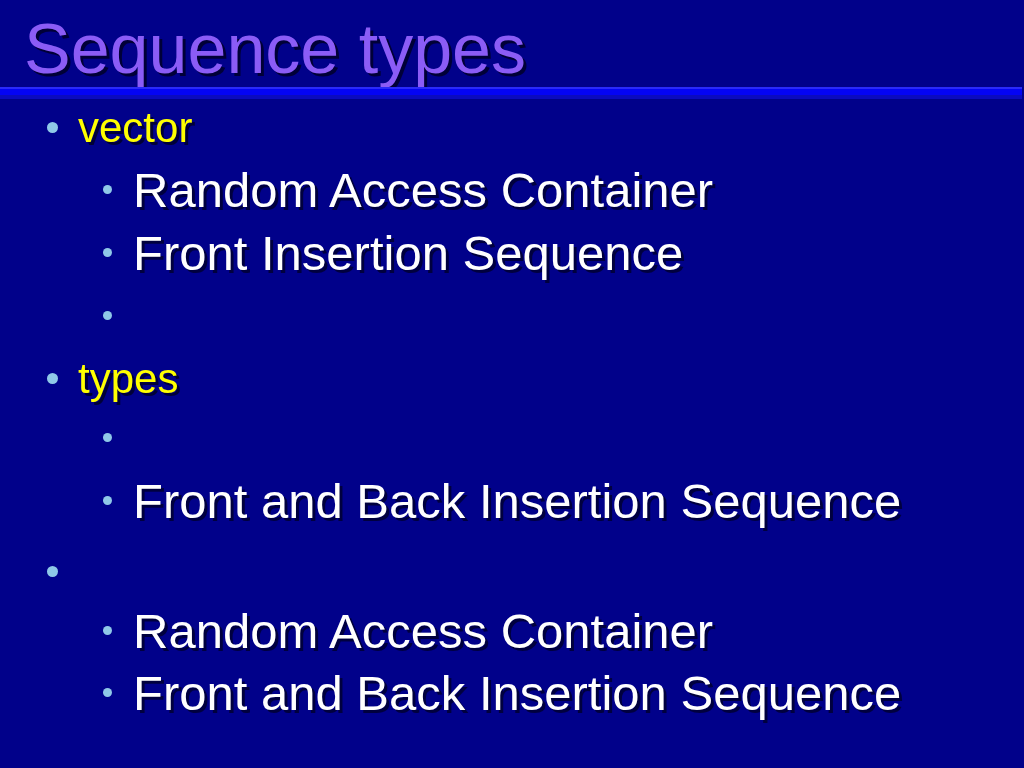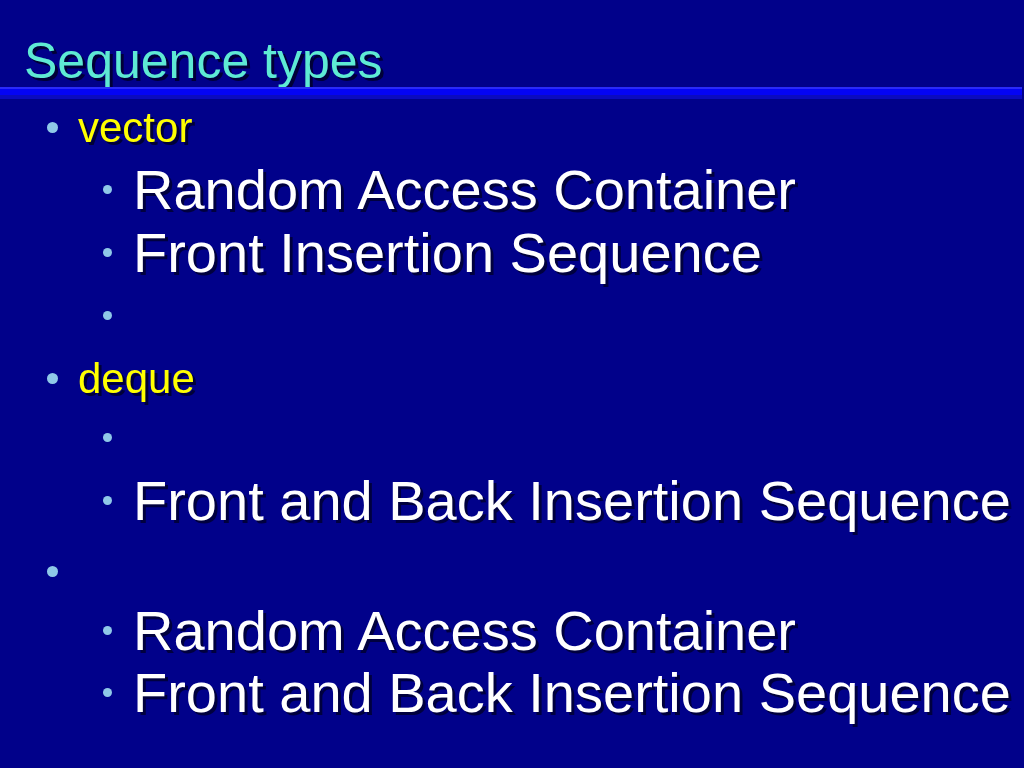--- a/index.html
+++ b/index.html
@@ -13,25 +13,25 @@
   }
   .slide {
     position: relative;
     width: 1024px;
     height: 768px;
     background: #01018a;
   }
   .slide-title {
     position: absolute;
     left: 24px;
-    top: 20px;
-    font-size: 50px;
+    top: 8px;
+    font-size: 70px;
     line-height: 82px;
     font-weight: 400;
-    color: #5eead4;
+    color: #8b5cf6;
     white-space: nowrap;
     text-shadow: 3px 3px 0 rgba(0,0,0,0.6);
   }
   .title-rule {
     position: absolute;
     left: 0;
     top: 87px;
     width: 1022px;
     height: 12px;
     background: linear-gradient(
@@ -65,21 +65,21 @@
   .row.l1 { padding-left: 47px; }
   .row.l1 .dot { width: 11px; height: 11px; margin-right: 20px; }
   .row.l1 .txt {
     font-size: 42px;
     color: #ffff00;
     text-shadow: 3px 3px 0 rgba(0,0,0,0.6);
   }
   .row.l2 { padding-left: 103px; }
   .row.l2 .dot { width: 9px; height: 9px; margin-right: 21px; }
   .row.l2 .txt {
-    font-size: 56px;
+    font-size: 49px;
     color: #ffffff;
     text-shadow: 3px 3px 0 rgba(0,0,0,0.55);
     text-align: right;
   }
 </style>
 </head>
 <body>
 
 <div class="slide">
 
@@ -103,21 +103,21 @@
       <span class="dot"></span>
       <span class="txt">Front Insertion Sequence</span>
     </div>
 
     <div class="row l2" style="top:284px">
       <span class="dot"></span>
     </div>
 
     <div class="row l1" style="top:347px">
       <span class="dot"></span>
-      <span class="txt">deque</span>
+      <span class="txt">types</span>
     </div>
 
     <div class="row l2" style="top:406px">
       <span class="dot"></span>
     </div>
 
     <div class="row l2" style="top:469px">
       <span class="dot"></span>
       <span class="txt">Front and Back Insertion Sequence</span>
     </div>

